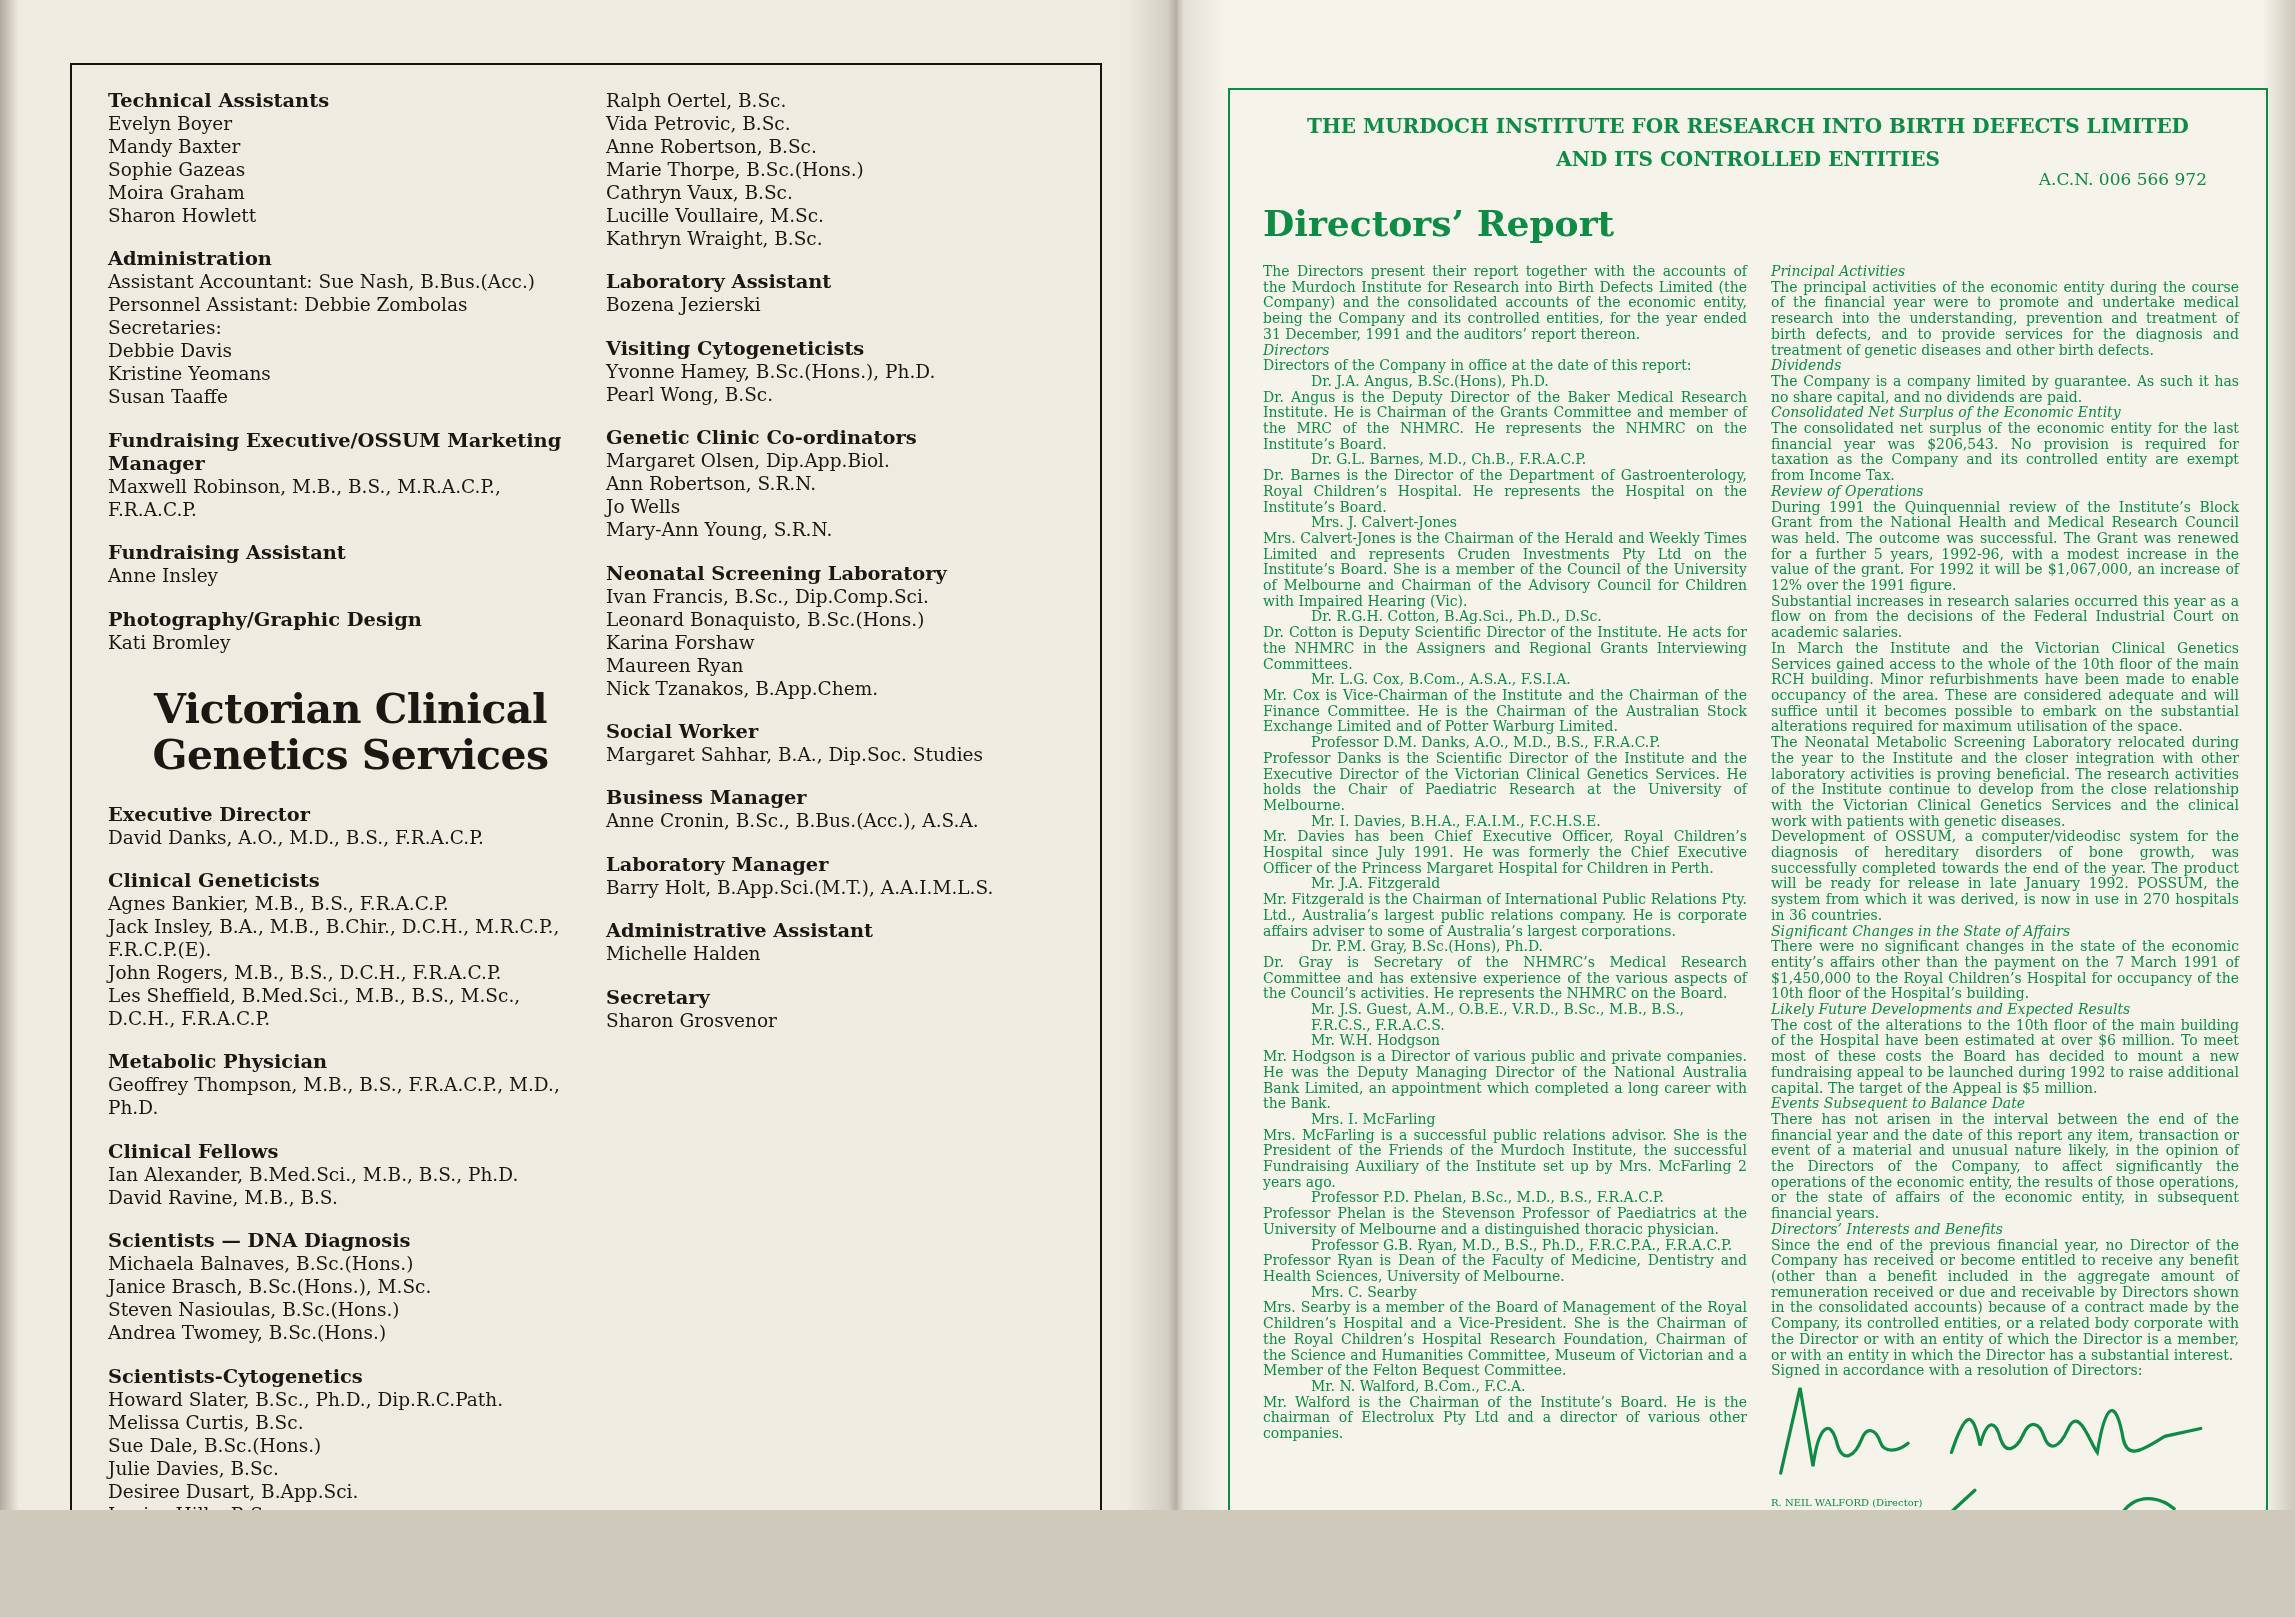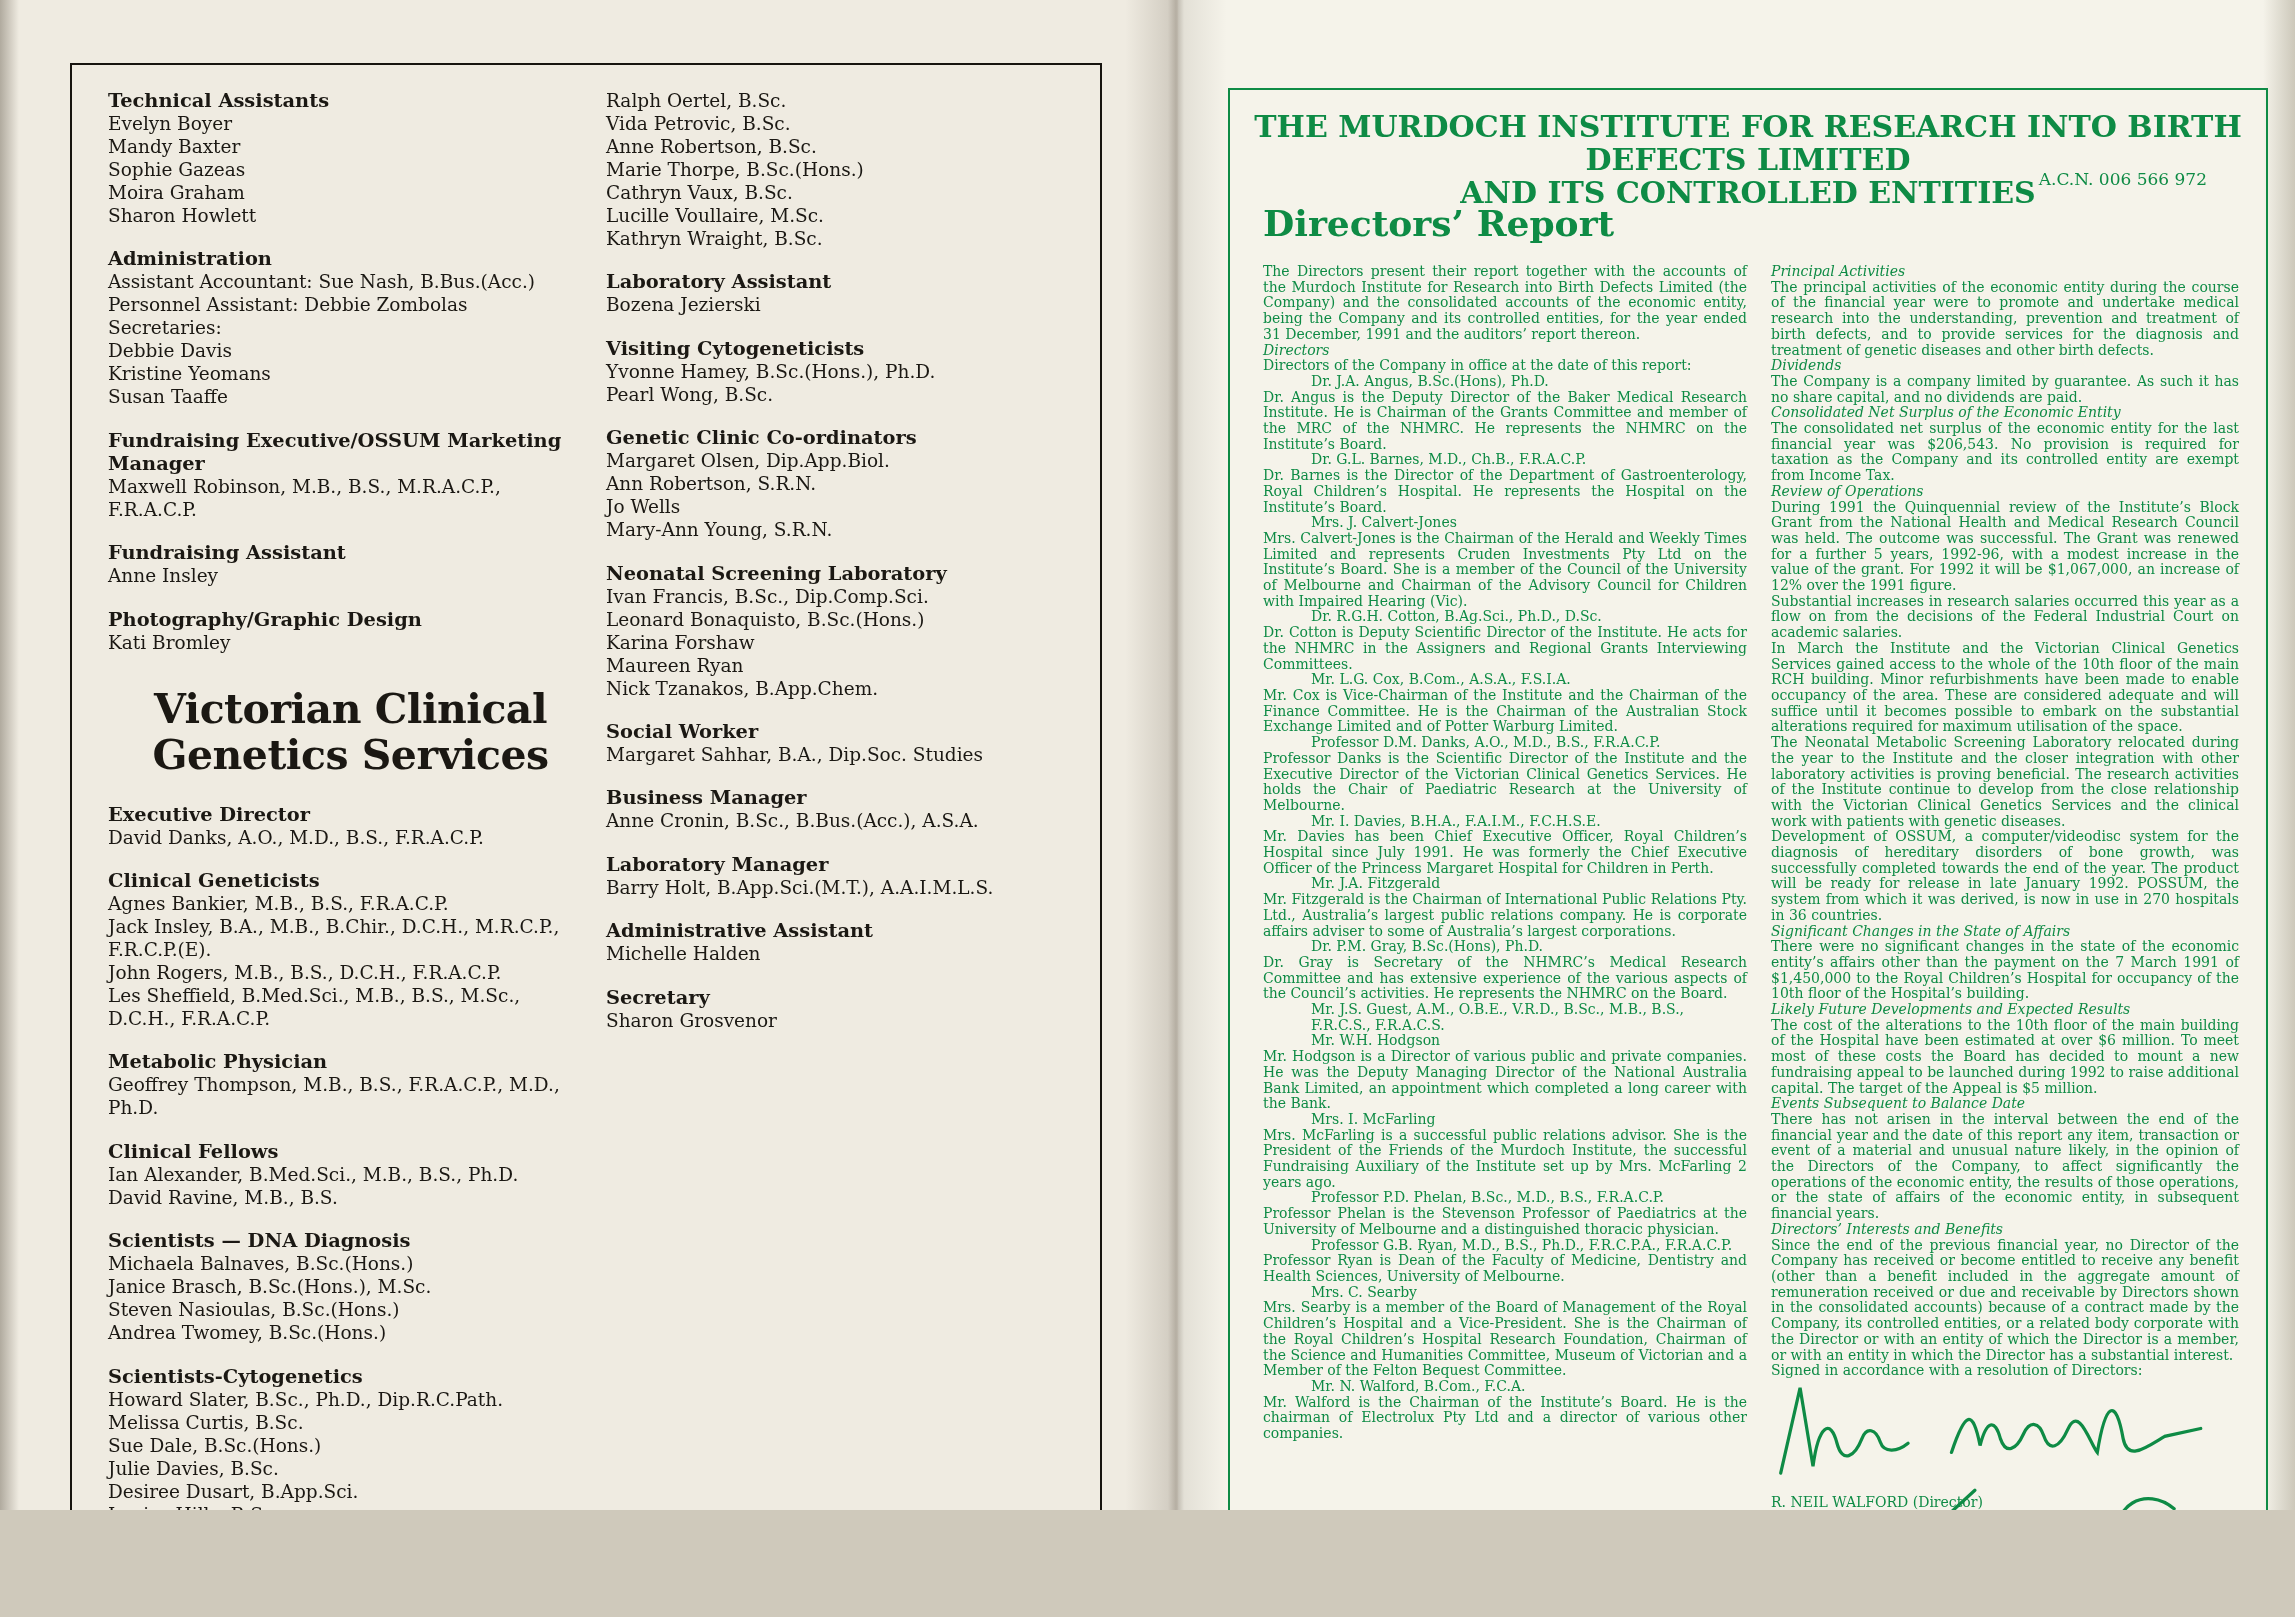--- a/index.html
+++ b/index.html
@@ -24,37 +24,37 @@
   .sec-title{font-weight:bold;font-size:19.4px;line-height:23px;}
   .sec-line{font-size:18.5px;line-height:23px;}
   .big-heading{font-weight:bold;font-size:41px;line-height:46px;text-align:center;
                margin:32px 4.6px 25px 4.6px;letter-spacing:-0.5px;}
   .page-num{position:absolute;left:82px;top:1532px;font-size:21px;color:#1b1813;}
 
   
   .rbox{position:absolute;left:1228px;top:88px;width:1040px;height:1455px;
         border:2.3px solid #0e8b45;box-sizing:border-box;color:#0e8b45;}
   .rhead{position:absolute;left:21px;right:21px;top:20.4px;text-align:center;
-         font-weight:bold;font-size:30px;line-height:33px;}
+         font-weight:bold;font-size:20px;line-height:33px;}
   .racn{position:absolute;right:59px;top:79px;font-size:17px;}
   .rreport{position:absolute;left:33px;top:112px;font-size:36px;font-weight:bold;}
   .rcol{position:absolute;top:174px;}
   .rcol1{left:33px;width:484px;}
   .rcol2{left:541px;width:468px;}
   .rp,.rh,.rname{font-size:14px;line-height:15.7px;}
   .rp{text-align:justify;}
   .rh{font-style:italic;}
   .rname{font-weight:normal;margin-left:48px;}
 
   .sig-block{position:relative;margin-top:14px;height:250px;}
   .sig{position:absolute;}
   .sig path{fill:none;stroke:#0e8b45;stroke-width:7;stroke-linecap:round;}
   .sig1{left:-4.6px;top:-18.5px;}
   .sig2{left:51px;top:88px;}
-  .sig-label{position:absolute;font-size:14px;line-height:15.7px;}
+  .sig-label{position:absolute;font-size:10px;line-height:15.7px;}
   .sig-label1{left:0;top:102px;}
   .sig-label2{left:0;top:231px;}
 </style>
 </head>
 <body>
 
 <div class="stage">
   <div class="paper-left"></div>
   <div class="paper-right"></div>
   <div class="edge-left"></div>

